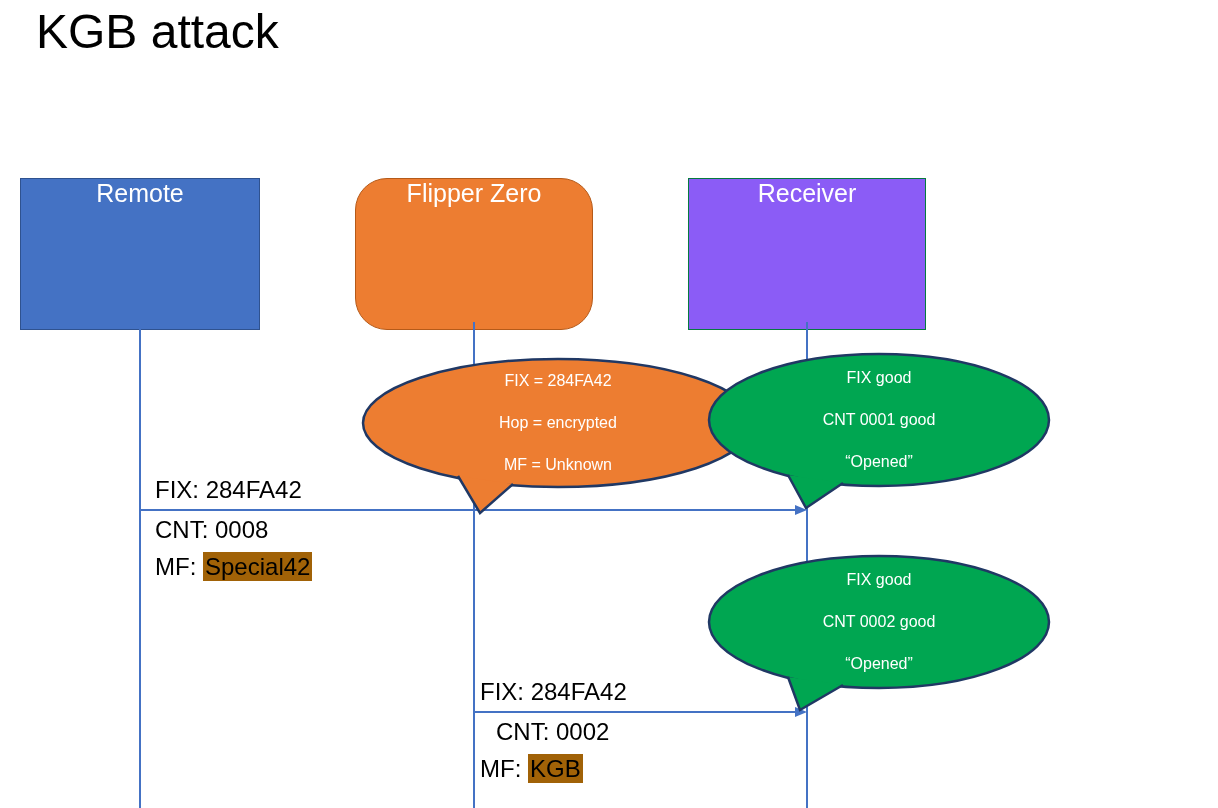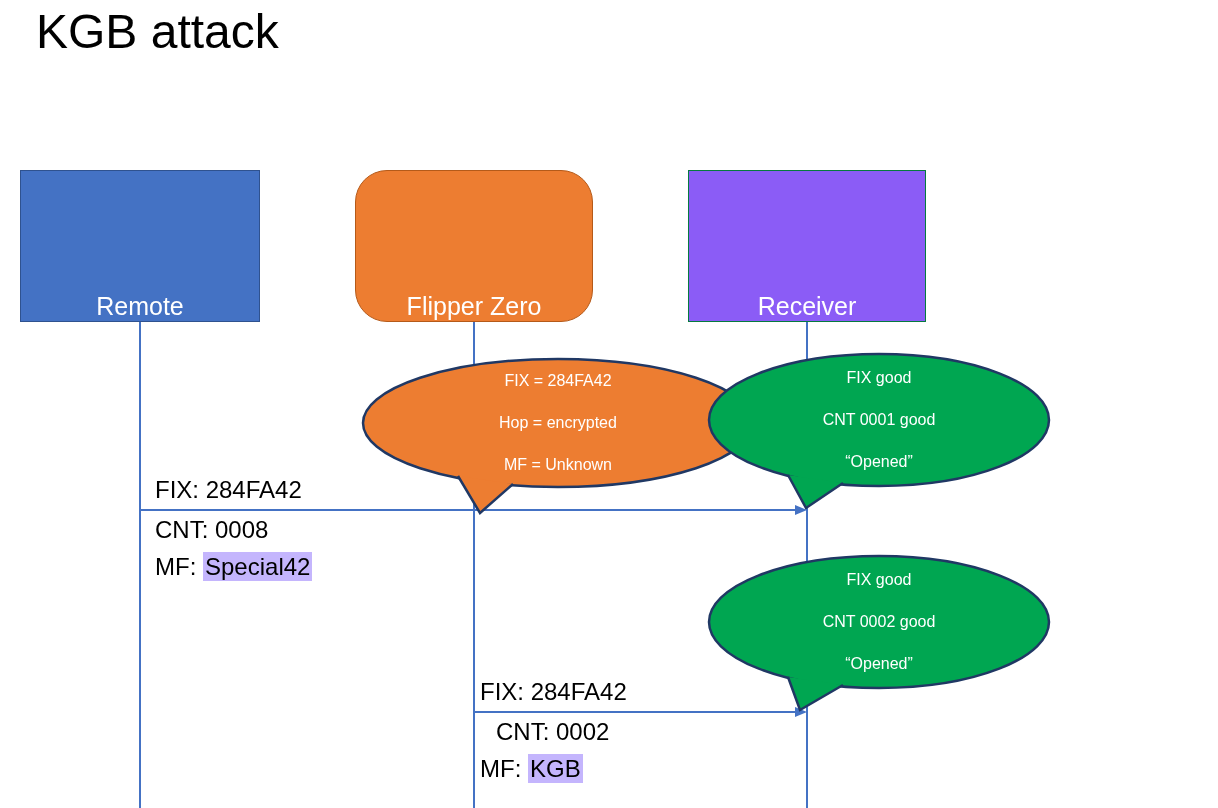--- a/index.html
+++ b/index.html
@@ -6,22 +6,22 @@
   .canvas {
     position:relative; width:1218px; height:808px; background:#ffffff;
     font-family:"Liberation Sans", sans-serif; overflow:hidden;
   }
   .title {
     position:absolute; left:36px; top:4px; font-size:48px; color:#000000;
     font-weight:400; letter-spacing:0px;
   }
   
   .actor {
-    position:absolute; top:170px; height:152px; display:flex;
-    align-items:flex-end; justify-content:center; color:#ffffff; font-size:25px;
+    position:absolute; top:178px; height:152px; display:flex;
+    align-items:flex-start; justify-content:center; color:#ffffff; font-size:25px;
     box-sizing:border-box; border:1.5px solid transparent;
   }
   .actor.remote   { left:20px;  width:240px; background:#4472C4; border-color:#2F528F; }
   .actor.flipper  { left:355px; width:238px; background:#ED7D31; border-color:#B55A19;border-radius:32px; }
   .actor.receiver { left:688px; width:238px; background:#8b5cf6; border-color:#067A3F; }
 
   
   .lifeline { position:absolute; top:322px; width:1.5px; height:486px; background:#4472C4; }
   .ll-remote   { left:139px; }
   .ll-flipper  { left:473px; }
@@ -38,21 +38,21 @@
   }
 
   
   .msg-label { position:absolute; font-size:24px; color:#000000; white-space:nowrap; }
   .m1-fix { left:155px; top:476px; }
   .m1-cnt { left:155px; top:516px; }
   .m1-mf  { left:155px; top:553px; }
   .m2-fix { left:480px; top:678px; }
   .m2-cnt { left:480px; top:718px;margin-left:16px; }
   .m2-mf  { left:480px; top:755px; }
-  .hl { background:#c4b5fd; padding:1px 2px; }
+  .hl { background:#a16207; padding:1px 2px; }
 
   
   .bubble { position:absolute; }
   .bubble-flipper { left:358px; top:356px; width:400px; height:168px; }
   .bubble-recv1   { left:703px; top:350px; width:352px; height:168px; }
   .bubble-recv2   { left:703px; top:552px; width:352px; height:168px; }
   .bubble svg { position:absolute; left:0; top:0; overflow:visible; }
   .bubble-svg.orange ellipse, .bubble-svg.orange path { fill:#ED7D31; stroke:#203864; stroke-width:2.5; }
   .bubble-svg.green  ellipse, .bubble-svg.green  path { fill:#00A651; stroke:#203864; stroke-width:2.5; }
   .bubble-text {

